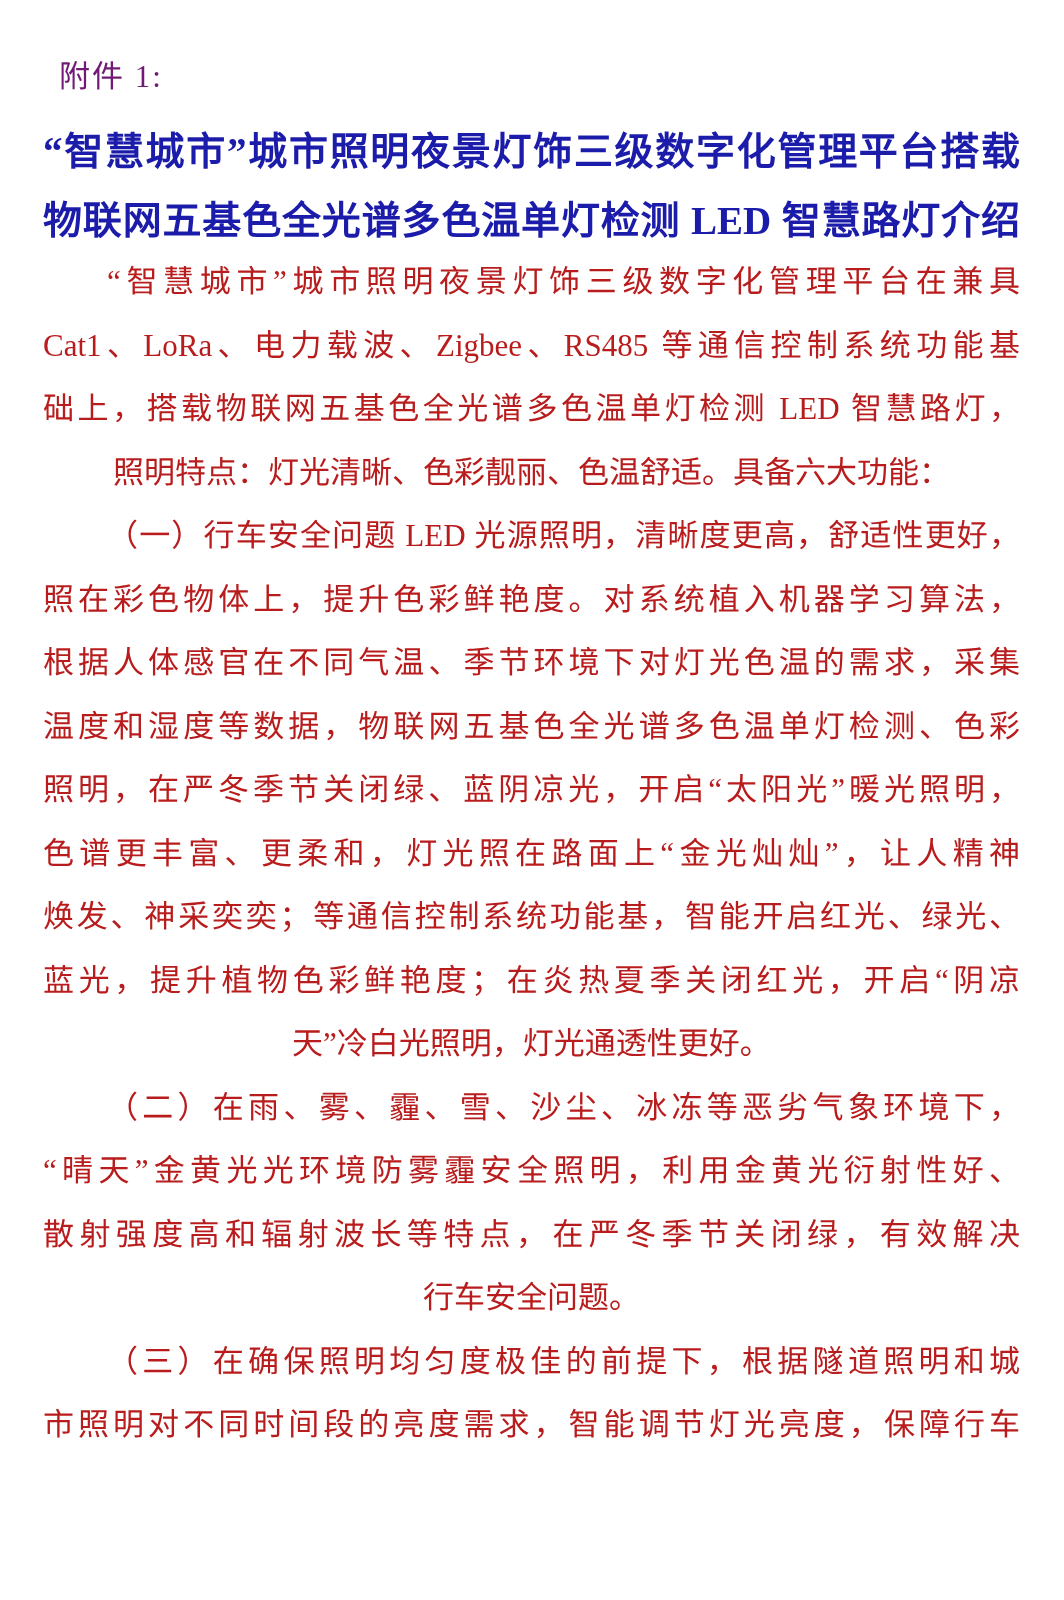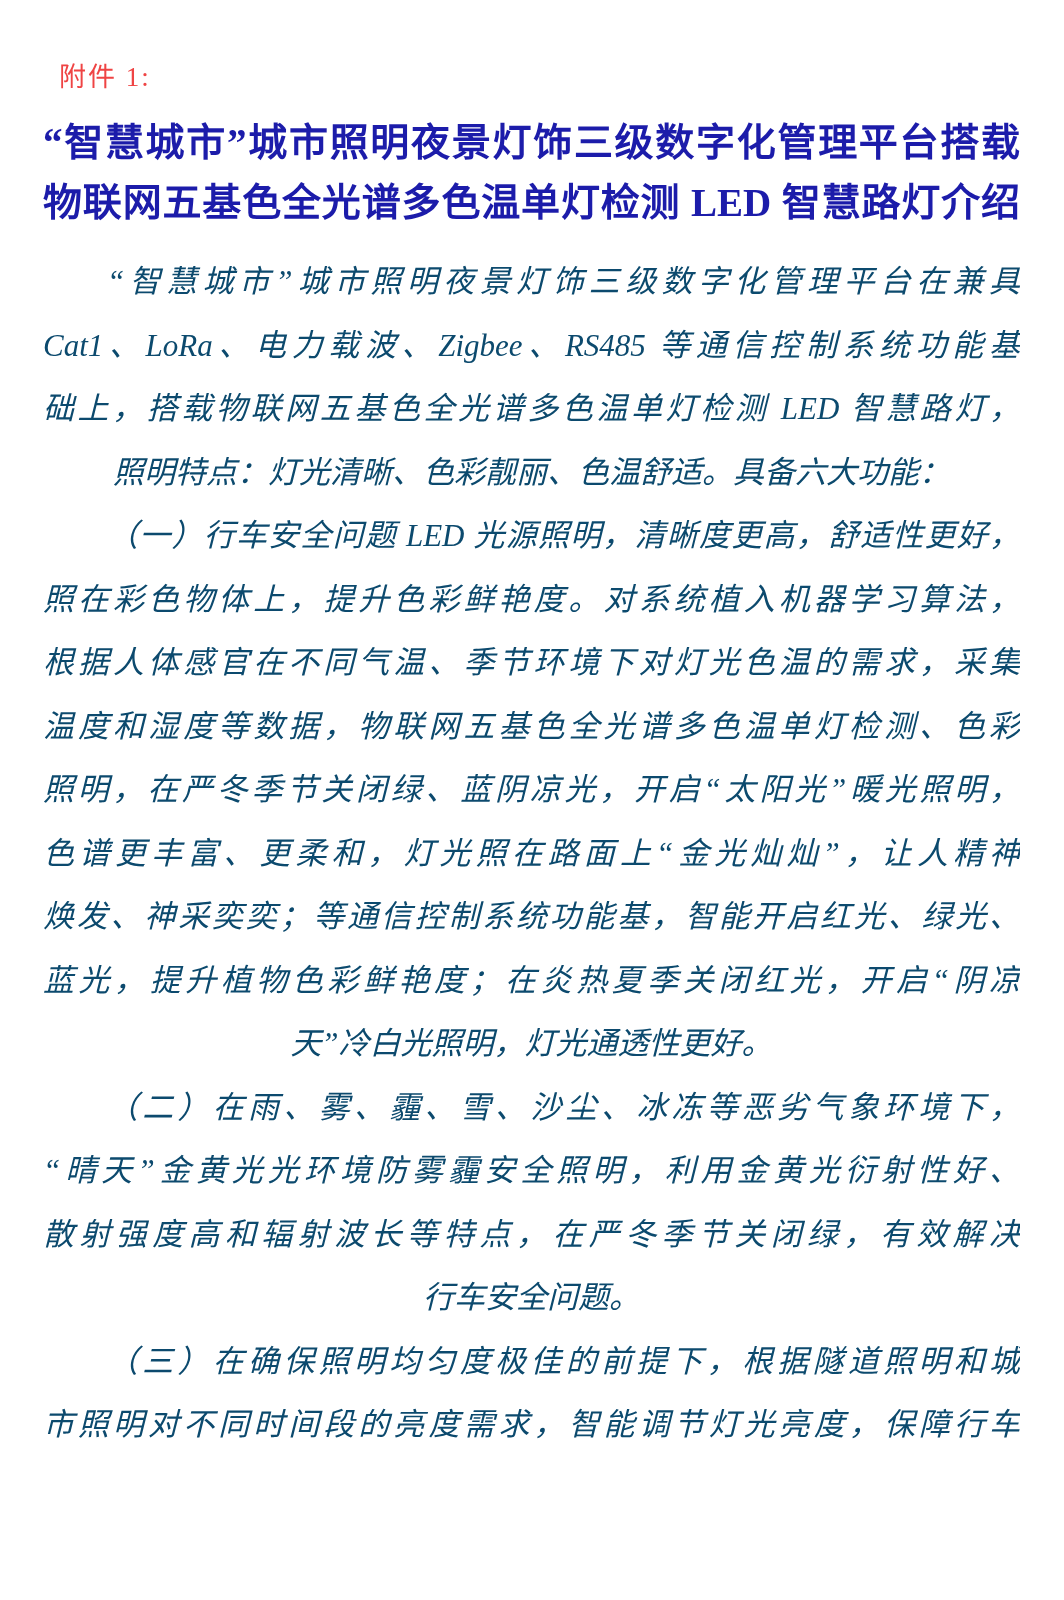--- a/index.html
+++ b/index.html
@@ -14,49 +14,49 @@
     background: #ffffff;
     overflow: hidden;
     font-family: "Liberation Serif", "DejaVu Serif", serif;
   }
   .attachment {
     position: absolute;
     left: 59px;
     top: 57px;
     height: 40px;
     line-height: 40px;
-    font-size: 27px;
-    color: #ef4444;
+    font-size: 31px;
+    color: #701a75;
     letter-spacing: 2px;
   }
   .doc-title {
     position: absolute;
     left: 43px;
     right: 44px;
     top: 113px;
     margin: 0;
     font-size: 39px;
     font-weight: bold;
     color: #1c1caa;
   }
   .title-line {
     height: 60px;
     line-height: 60px;
     text-align: justify;
     text-align-last: justify;
     overflow: hidden;
+    margin-top: 9px;
   }
   .doc-body {
     position: absolute;
     left: 43px;
     right: 44px;
     top: 250px;
     font-size: 31px;
-    color: #0c4a6e;
-    font-style: italic;
+    color: #b91c1c;
   }
   .bline {
     height: 63.5px;
     line-height: 63.5px;
     text-align: justify;
     text-align-last: justify;
     overflow: hidden;
   }
   .bline.indent {
     padding-left: 64px;

